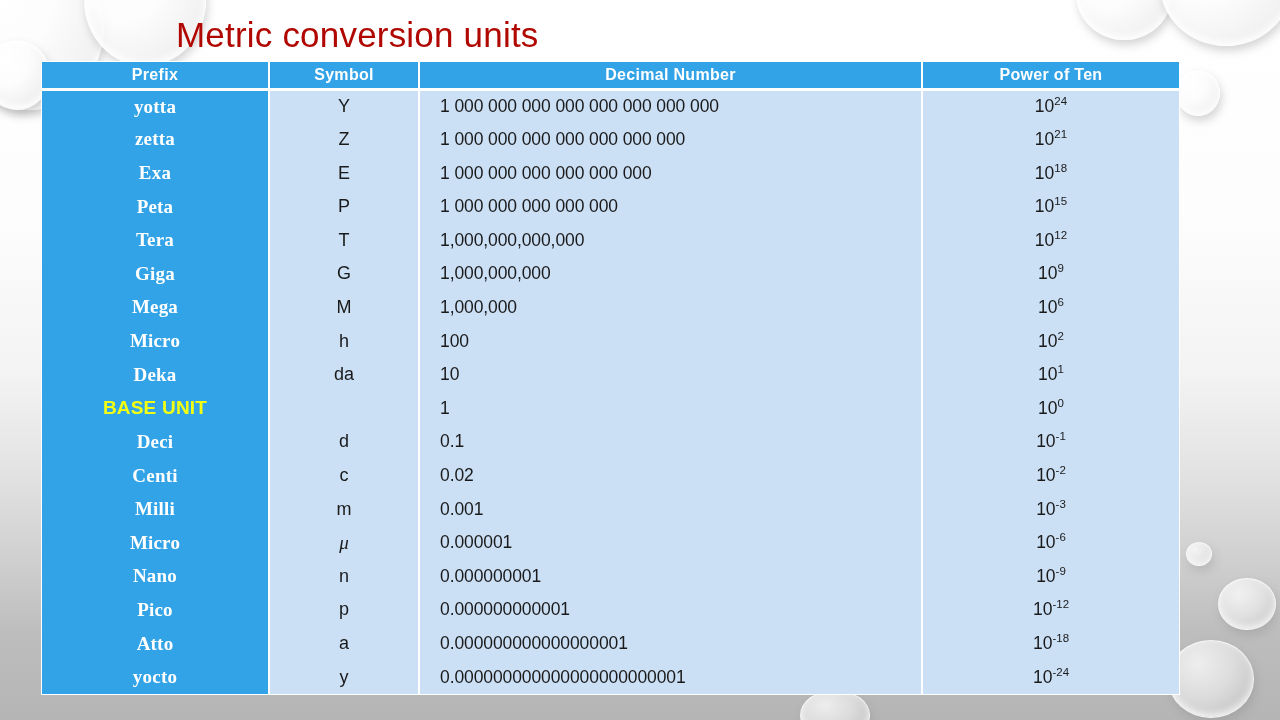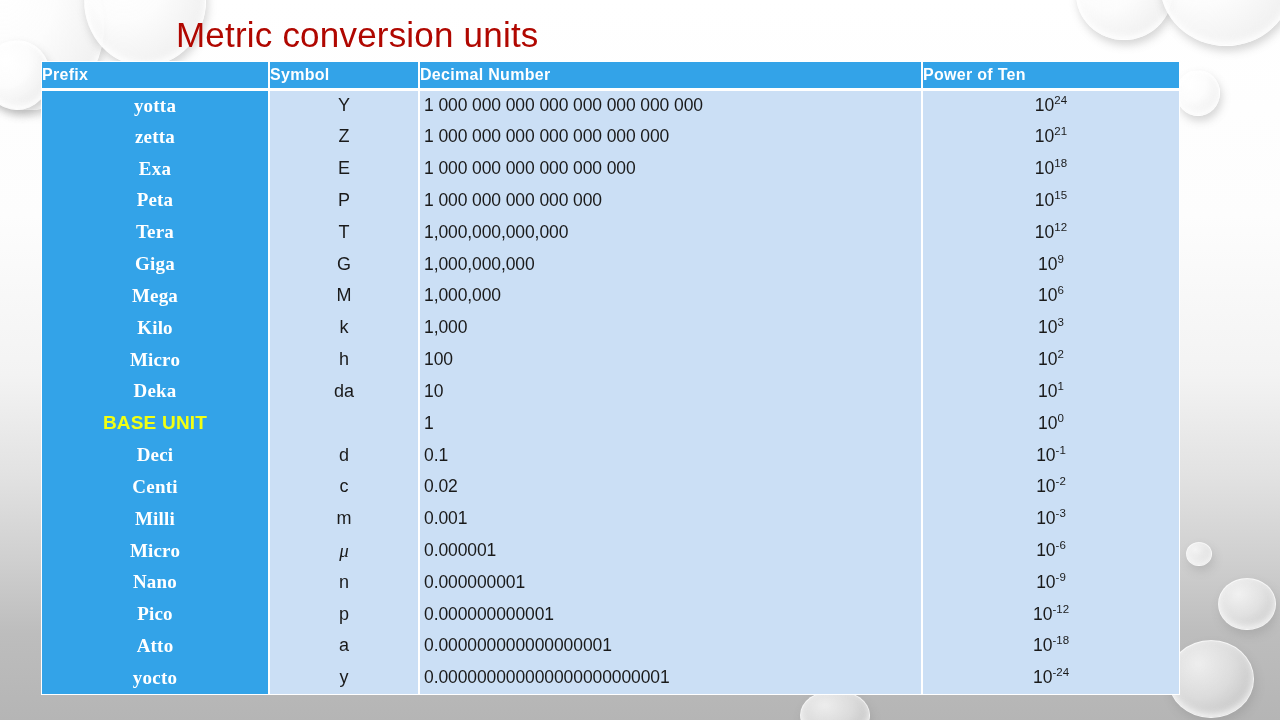--- a/index.html
+++ b/index.html
@@ -93,21 +93,21 @@
   table.metric col.c-power   { width: 257px; }
 
   thead th {
     background: #33A3E8;
     color: #ffffff;
     font-family: "Liberation Sans", sans-serif;
     font-weight: bold;
     font-size: 16px;
     height: 27px;
     padding: 0;
-    text-align: left;
+    text-align: center;
     border-right: 2px solid #ffffff;
     border-bottom: 3px solid #ffffff;
     letter-spacing: 0.3px;
   }
   thead th:last-child { border-right: none; }
 
   tbody tr { height: 28.5px; }
   tbody td {
     padding: 0;
     font-size: 17px;
@@ -138,21 +138,21 @@
     font-size: 18px;
     border-right: 2px solid #ffffff;
   }
   td.symbol.micro {
     font-family: "Liberation Serif", serif;
     font-style: italic;
     font-size: 19px;
   }
   td.decimal {
     text-align: left;
-    padding-left: 4px;
+    padding-left: 20px;
     font-family: "Liberation Sans", sans-serif;
     font-size: 17.5px;
     letter-spacing: -0.1px;
     border-right: 2px solid #ffffff;
     white-space: nowrap;
     overflow: hidden;
   }
   td.power {
     text-align: center;
     font-family: "Liberation Sans", sans-serif;
@@ -236,26 +236,20 @@
           <td class="decimal">1,000,000,000</td>
           <td class="power"><span class="base-num">10</span><sup>9</sup></td>
         </tr>
         <tr>
           <td class="prefix">Mega</td>
           <td class="symbol">M</td>
           <td class="decimal">1,000,000</td>
           <td class="power"><span class="base-num">10</span><sup>6</sup></td>
         </tr>
         <tr>
-          <td class="prefix">Kilo</td>
-          <td class="symbol">k</td>
-          <td class="decimal">1,000</td>
-          <td class="power"><span class="base-num">10</span><sup>3</sup></td>
-        </tr>
-        <tr>
           <td class="prefix">Micro</td>
           <td class="symbol">h</td>
           <td class="decimal">100</td>
           <td class="power"><span class="base-num">10</span><sup>2</sup></td>
         </tr>
         <tr>
           <td class="prefix">Deka</td>
           <td class="symbol">da</td>
           <td class="decimal">10</td>
           <td class="power"><span class="base-num">10</span><sup>1</sup></td>

